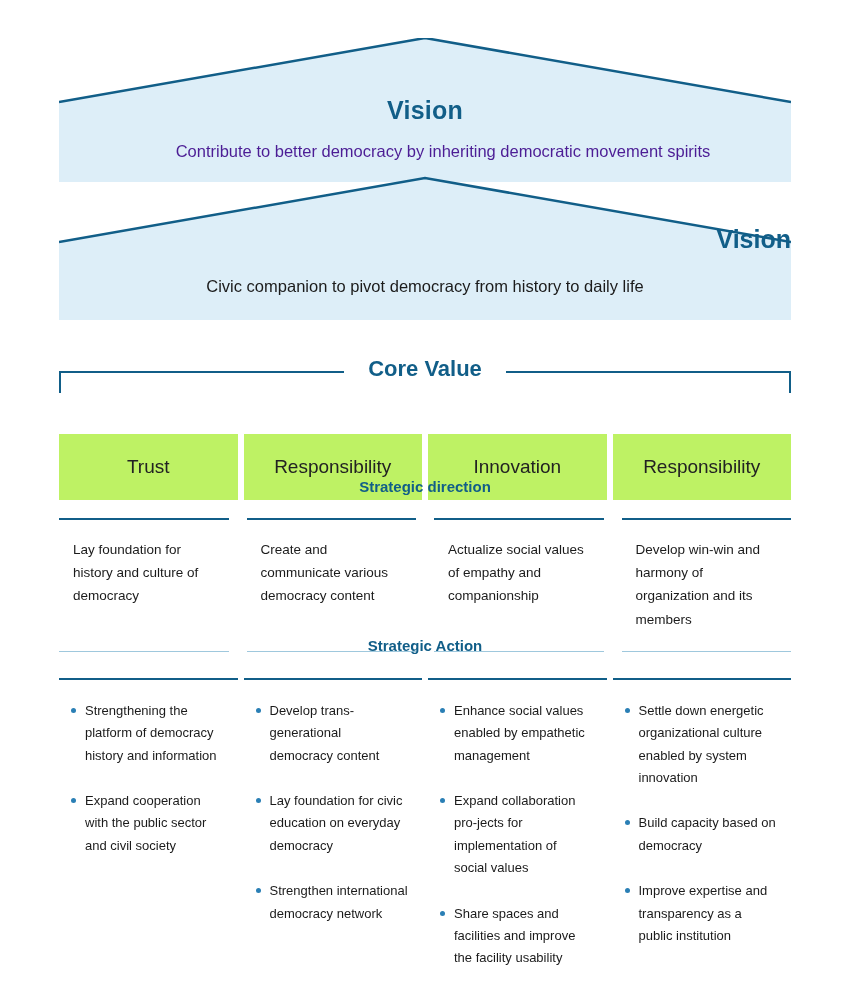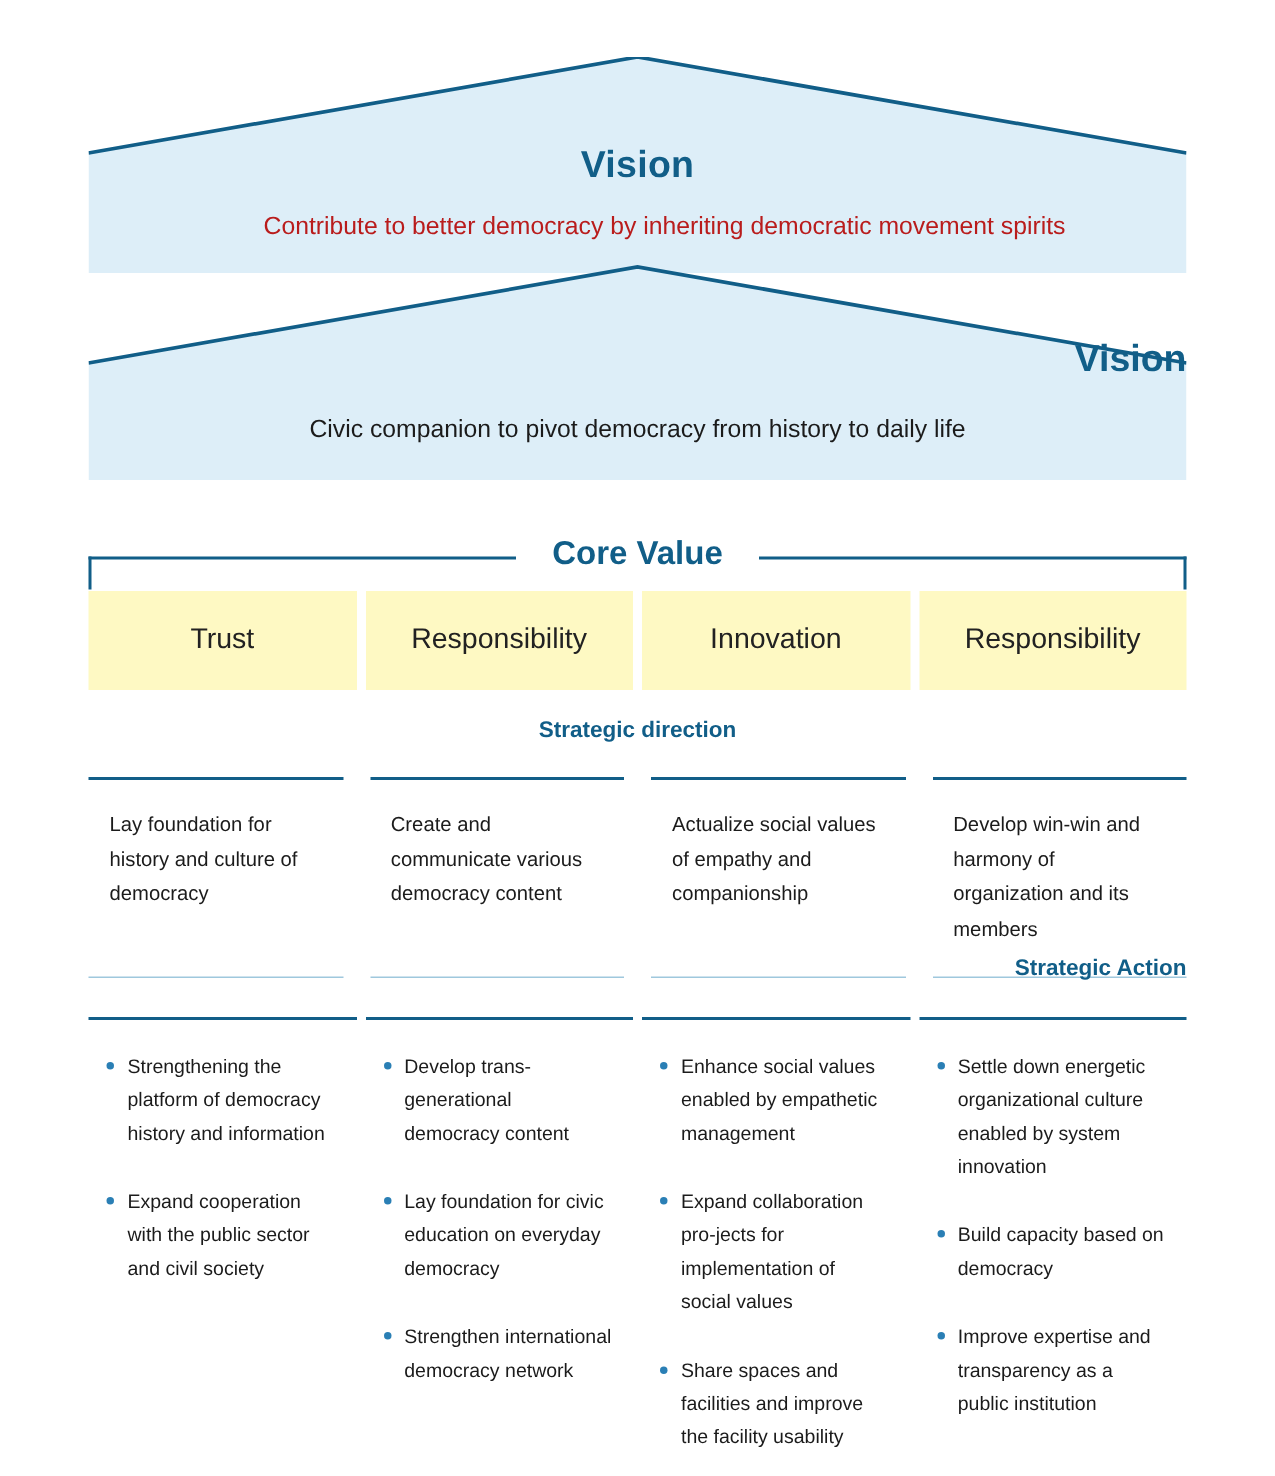--- a/index.html
+++ b/index.html
@@ -46,21 +46,21 @@
     color: #115e88;
     letter-spacing: .2px;
   }
   .mission-text {
     position: absolute;
     left: 0;
     top: 104px;
     width: 768px;
     text-align: center;
     font-size: 16.5px;
-    color: #b91c1c;
+    color: #4c1d95;
   }
   .vision-title {
     position: absolute;
     left: 0;
     top: 187px;
     width: 732px;
     text-align: right;
     font-size: 25px;
     font-weight: bold;
     color: #115e88;
@@ -115,40 +115,41 @@
     position: absolute;
     left: 59px;
     top: 394px;
     width: 732px;
     display: flex;
     gap: 6px;
   }
   .cv-card {
     flex: 1;
     height: 66px;
-    background: #fef9c3;
+    background: #bef264;
     display: flex;
     align-items: center;
     justify-content: center;
     font-size: 19px;
     color: #222;
+    margin-top: 40px;
   }
 
   
   .section-title {
     position: absolute;
     width: 732px;
     left: 59px;
     text-align: center;
     font-size: 15px;
     font-weight: bold;
     color: #115e88;
   }
   #strategic-direction-title { top: 478px; }
-  #strategic-action-title    { top: 637px; text-align: right; }
+  #strategic-action-title    { top: 637px; }
 
   
   .sd-cols {
     position: absolute;
     left: 59px;
     top: 518px;
     width: 732px;
     display: flex;
     gap: 18px;
   }

